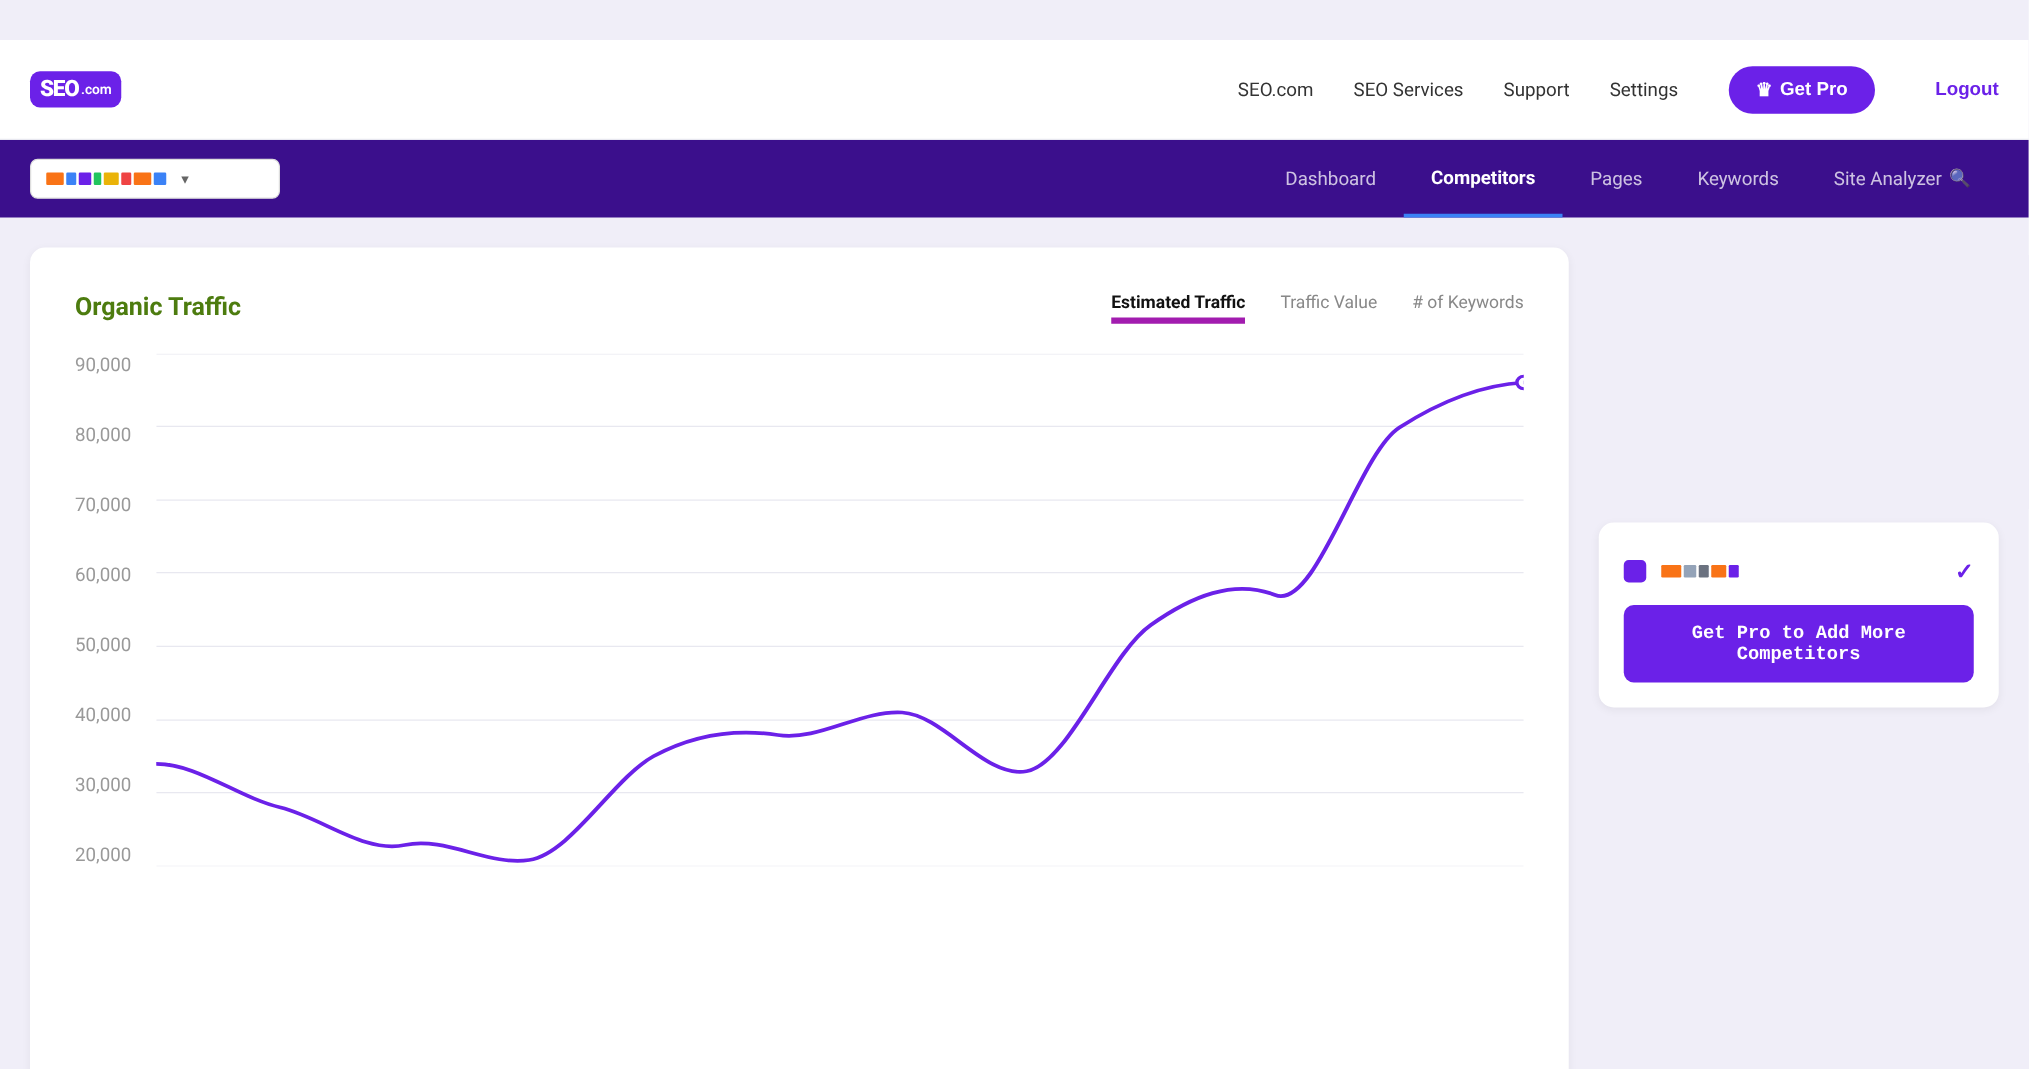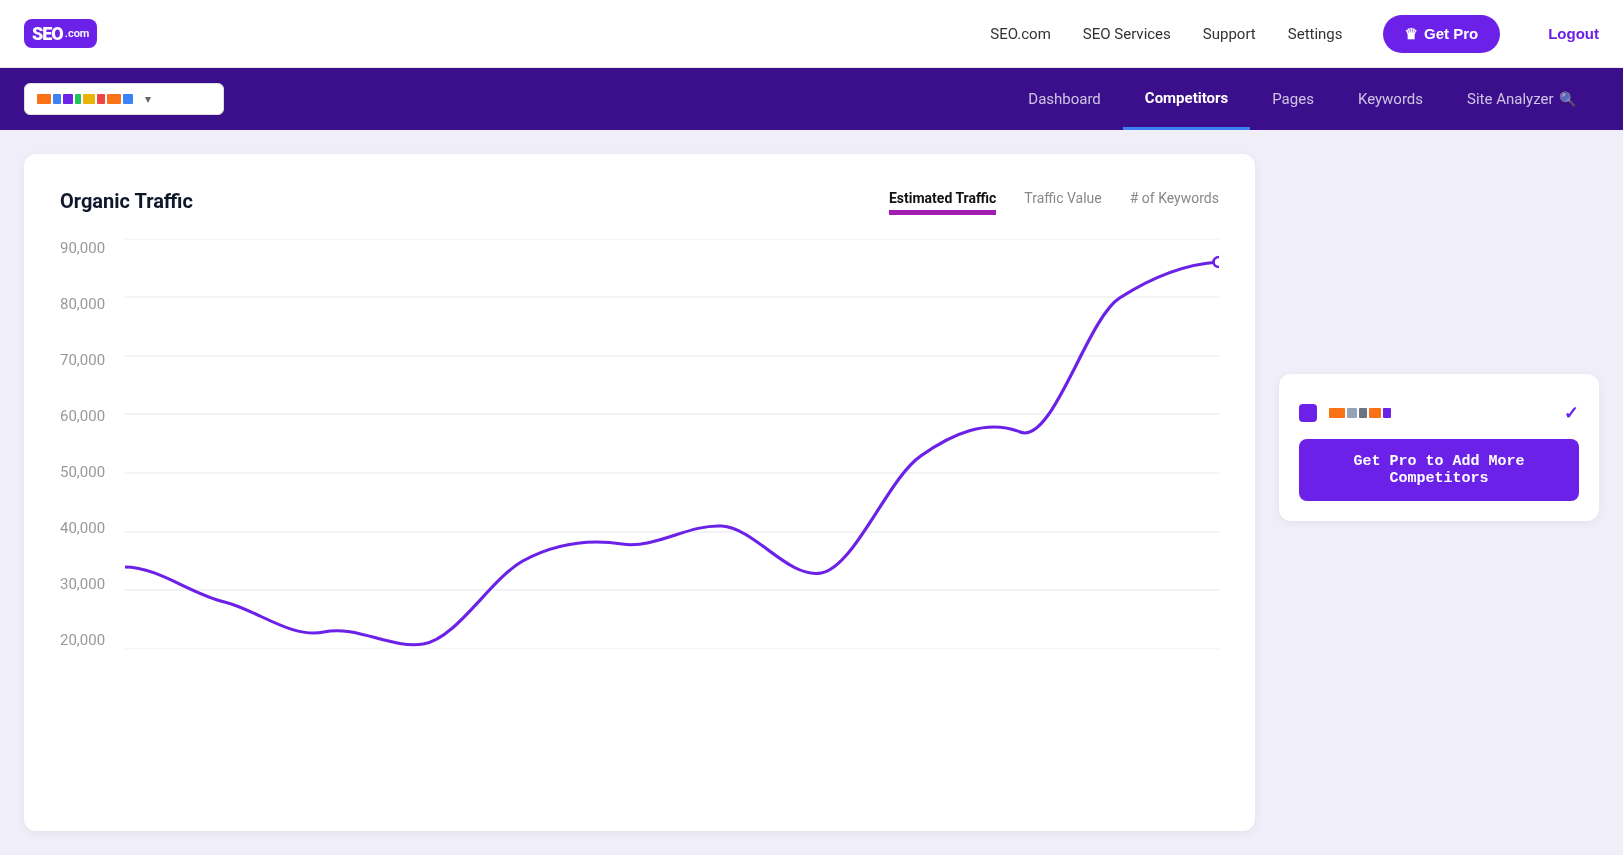--- a/index.html
+++ b/index.html
@@ -6,25 +6,26 @@
     body {
       font-family: -apple-system, BlinkMacSystemFont, 'Segoe UI', Roboto, sans-serif;
       background: #f0eef8;
       min-height: 855px;
       overflow-x: hidden;
     }
 
     
     .top-nav {
       background: #fff;
-      height: 68px;
+      height: 80px;
       display: flex;
       align-items: center;
       padding: 0 24px;
       border-bottom: 1px solid #e8e8f0;
+      margin-top: 32px;
     }
     .logo-area {
       display: flex;
       align-items: center;
       margin-right: auto;
     }
     .logo-box {
       background: #6b21e8;
       border-radius: 8px;
       padding: 4px 8px;
@@ -119,21 +120,21 @@
       color: #fff;
       font-weight: 700;
       border-bottom: 3px solid #3b82f6;
     }
     .sub-nav-search {
       color: rgba(255,255,255,0.75);
       font-size: 15px;
       padding: 20px 22px;
       cursor: pointer;
       display: flex;
-      align-items: center;
+      align-items: flex-start;
       gap: 6px;
     }
 
     
     .main-content {
       display: flex;
       padding: 24px;
       gap: 24px;
       min-height: calc(855px - 130px);
     }
@@ -147,21 +148,21 @@
       box-shadow: 0 2px 8px rgba(0,0,0,0.06);
     }
     .chart-header {
       display: flex;
       align-items: center;
       margin-bottom: 24px;
     }
     .chart-title {
       font-size: 20px;
       font-weight: 700;
-      color: #0f172a;
+      color: #4d7c0f;
       margin-right: auto;
     }
     .chart-tabs {
       display: flex;
       gap: 28px;
     }
     .chart-tab {
       font-size: 14px;
       color: #888;
       cursor: pointer;

